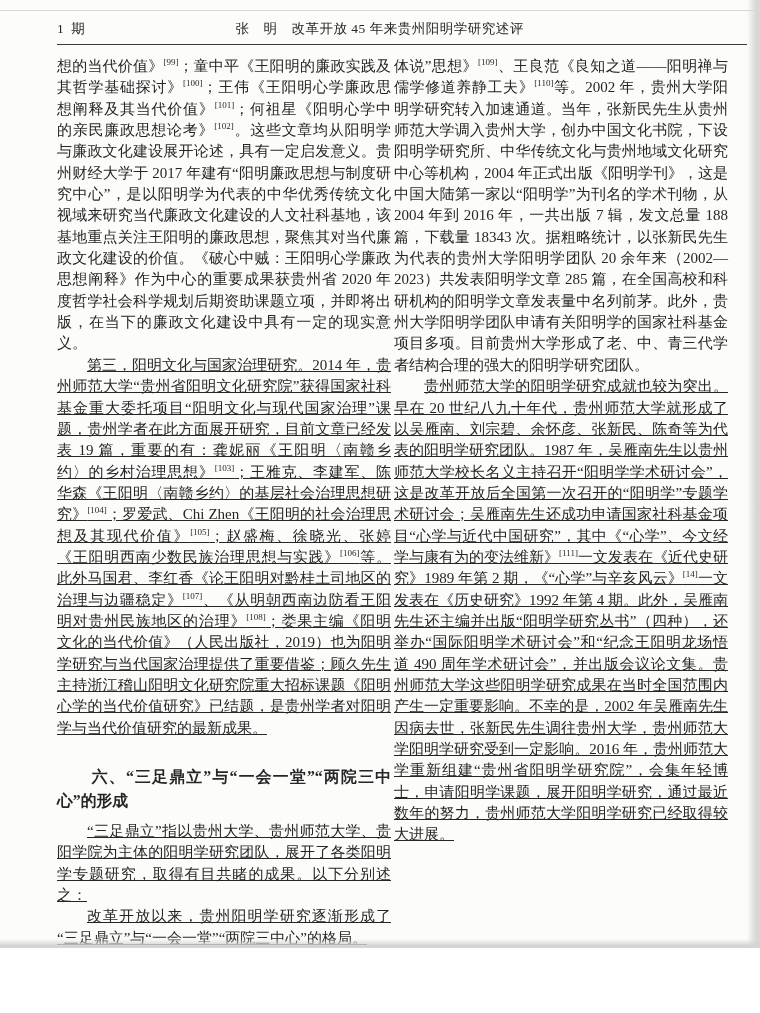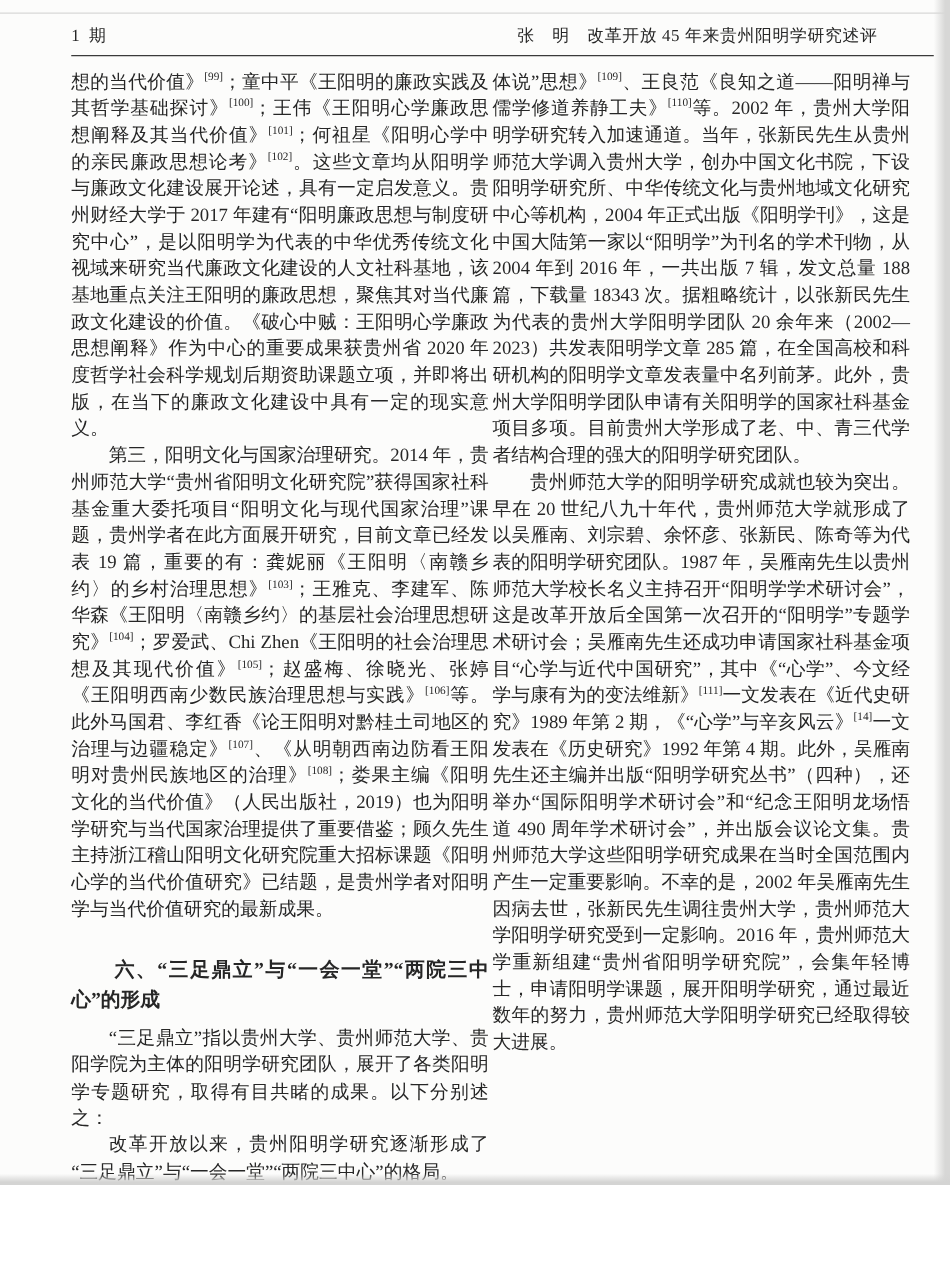--- a/index.html
+++ b/index.html
@@ -13,29 +13,29 @@
   }
   
   .scan-top-line{position:absolute;left:0;top:10px;width:100%;height:1px;background:#d8d8d8;}
   .scan-right-edge{position:absolute;right:0;top:0;width:13px;height:100%;
     background:linear-gradient(to right,rgba(210,210,210,0),#d7d7d6 70%);}
   .scan-bottom-edge{position:absolute;left:0;bottom:0;width:100%;height:9px;
     background:linear-gradient(to bottom,rgba(214,214,214,0),#d4d4d3 75%);}
 
   .header{position:absolute;left:57px;top:20px;width:690px;height:20px;font-size:13.5px;}
   .header-issue{position:absolute;left:0;top:0;letter-spacing:2px;}
-  .header-title{position:absolute;left:0;right:45px;top:0;text-align:right;letter-spacing:.5px;}
+  .header-title{position:absolute;left:0;right:45px;top:0;text-align:center;letter-spacing:.5px;}
   .header-rule{position:absolute;left:57px;top:44px;width:690px;height:0;border-top:1.4px solid #3a3a3a;}
 
   .col{position:absolute;top:56px;width:334px;font-size:15px;line-height:21.35px;
        text-align:justify;}
   .col-left{left:57px;}
   .col-right{left:394px;}
   .para{margin:0;}
-  .para.indent{text-indent:2em;}
+  .para.indent{text-indent:2em;text-decoration:underline;}
   sup.ref{font-size:9px;line-height:0;vertical-align:super;letter-spacing:0;}
   .heading{font-weight:bold;font-size:15.8px;line-height:24px;margin:26px 0 8px;
            text-indent:2.2em;text-align:justify;}
 
   .page-number{position:absolute;left:615px;top:979px;font-size:15px;letter-spacing:1px;color:#2a2a2a;}
 
   .watermark{position:absolute;left:399px;top:968px;width:356px;height:38px;
              display:flex;align-items:center;pointer-events:none;}
   .watermark-text{font-family:"Liberation Sans","DejaVu Sans",sans-serif;
                   font-size:21px;color:#9a9a9a;opacity:.68;letter-spacing:.5px;

